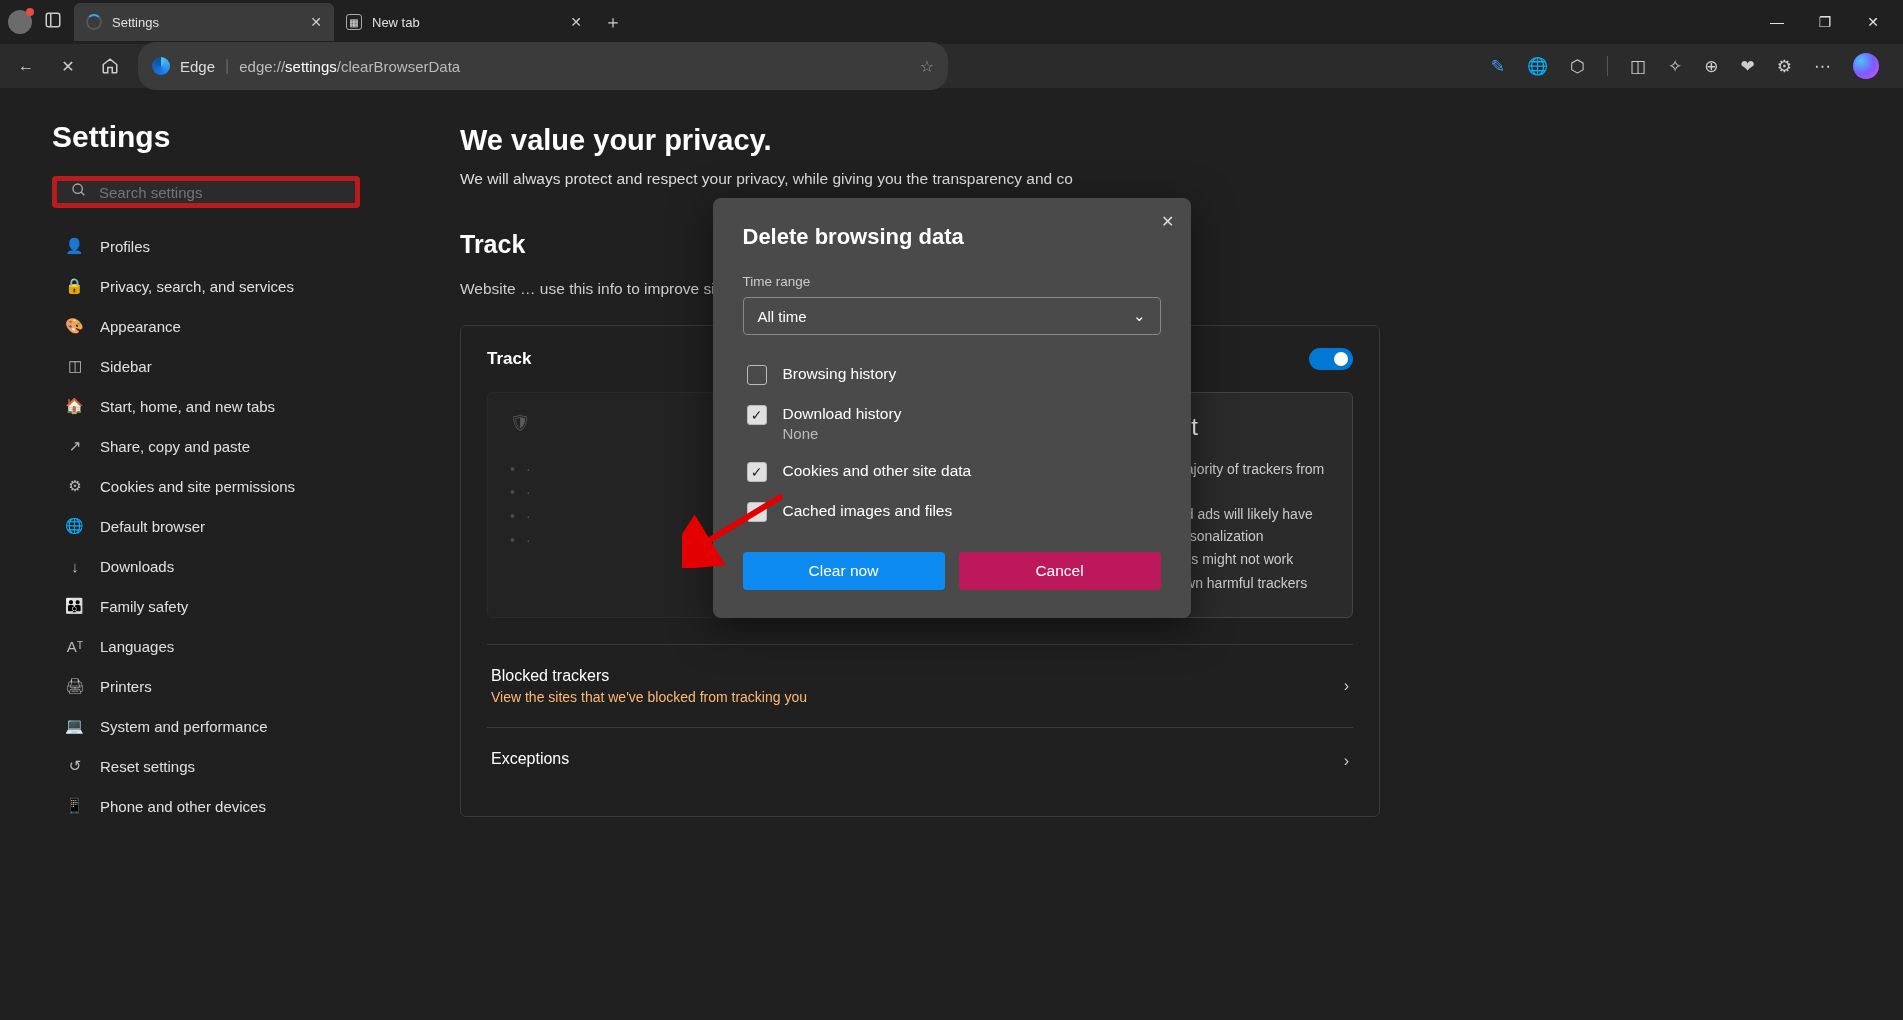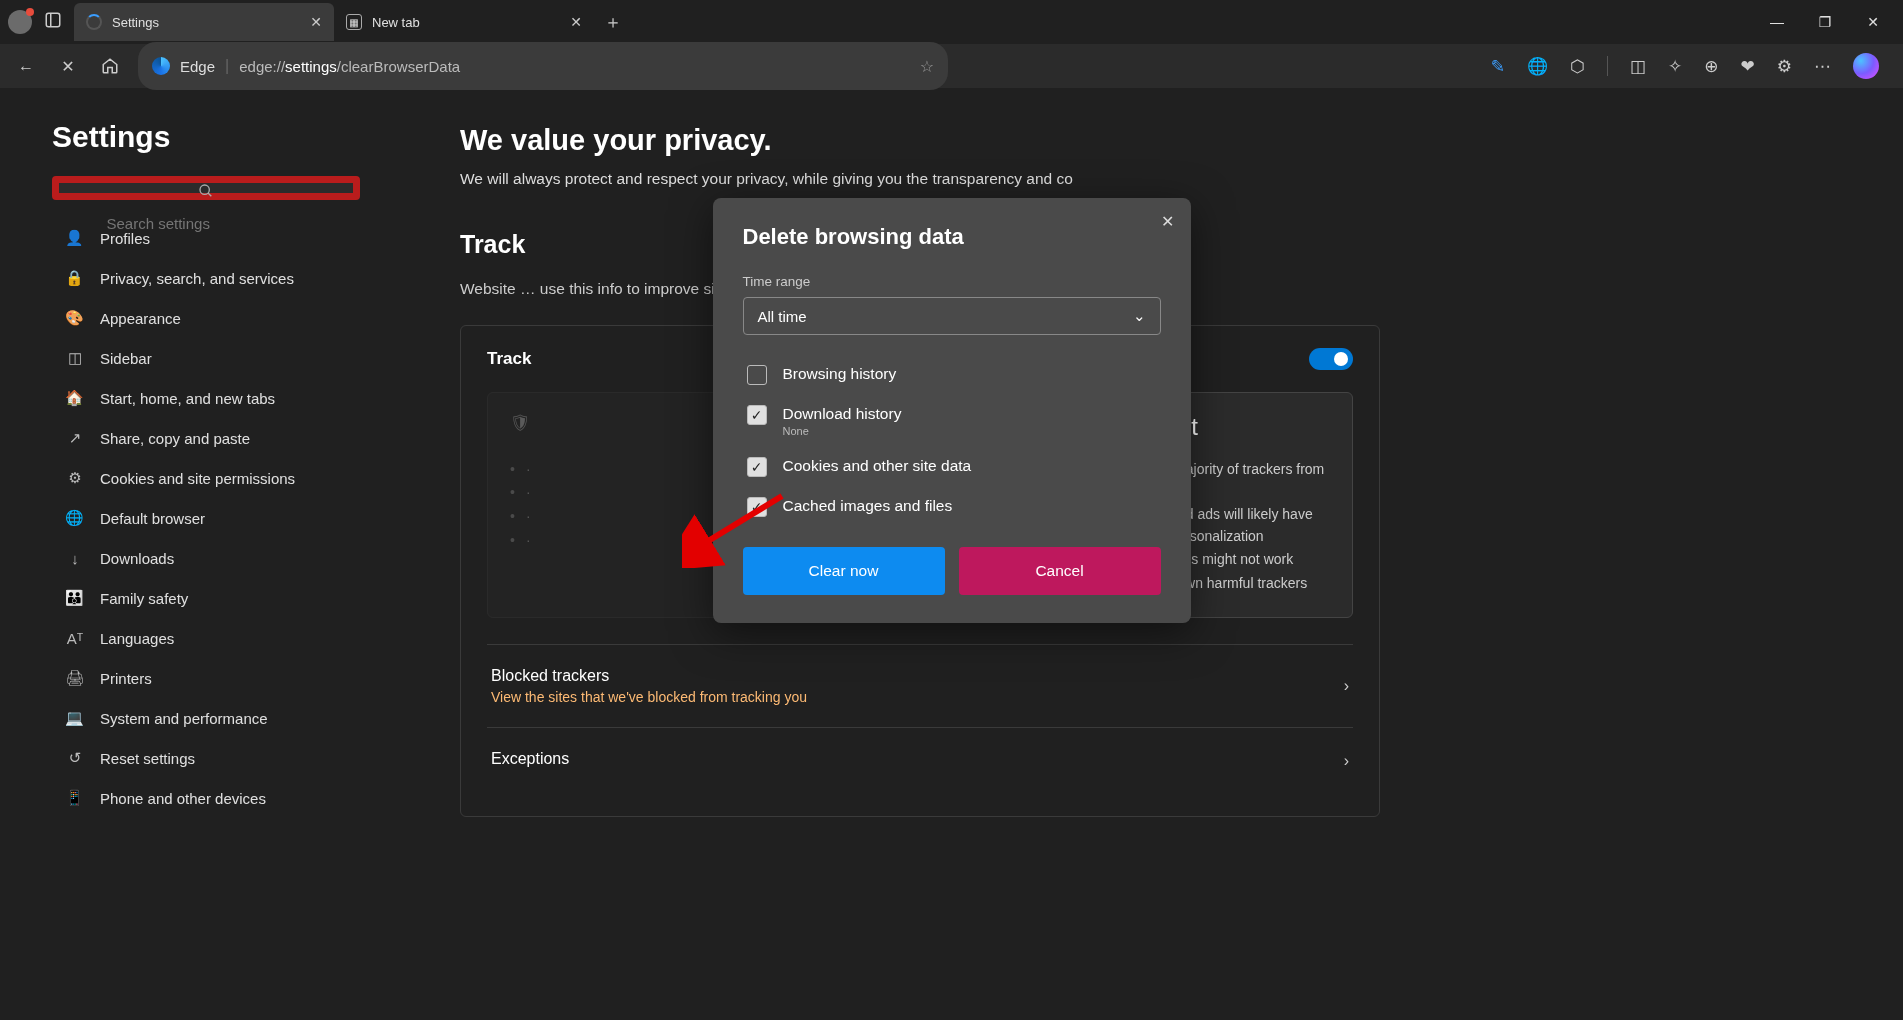--- a/index.html
+++ b/index.html
@@ -32,21 +32,21 @@
 .toolbar-right { margin-left:auto; display:flex; align-items:center; gap:22px; padding-right:12px;}
 .toolbar-right .icon { color:#ccc; font-size:17px; }
 .toolbar-right .vsep { width:1px; height:20px; background:#555;}
 .copilot { width:26px; height:26px; border-radius:50%; background:radial-gradient(circle at 30% 30%,#4cc2ff,#7b5cff,#e64cff);}
 
 
 .page { position:absolute; top:88px; left:0; right:0; bottom:0; display:flex; }
 .sidebar { width:400px; padding:32px 0 0 52px; overflow-y:auto; }
 .sidebar::-webkit-scrollbar{width:10px;} .sidebar::-webkit-scrollbar-thumb{background:#555;border-radius:5px;}
 .sb-title { font-size:30px; font-weight:600; color:#fff; margin-bottom:22px; }
-.sb-search { width:308px; height:24px; background:#2b2b2b; border:7px solid #b91c1c; border-radius:4px; display:flex; align-items:center; padding:0 14px; gap:12px; margin-bottom:18px;flex-direction:column;}
+.sb-search { width:308px; height:32px; background:#2b2b2b; border:5px solid #b91c1c; border-radius:4px; display:flex; align-items:center; padding:0 14px; gap:12px; margin-bottom:18px;}
 .sb-search input { background:none; border:none; outline:none; color:#ccc; font-size:15px; flex:1;}
 .sb-item { display:flex; align-items:center; gap:16px; height:40px; padding:0 14px; width:308px; color:#e0e0e0; font-size:15px; border-radius:4px;}
 .sb-item .ic { width:18px; color:#bbb; font-size:15px; display:flex; justify-content:center;}
 .content-scroll { flex:1; overflow-y:auto; position:relative;}
 .content-scroll::-webkit-scrollbar{width:14px;} .content-scroll::-webkit-scrollbar-thumb{background:#4a4a4a;border-radius:7px;}
 .content { padding:36px 70px 60px 60px; max-width:1050px;}
 .h1 { font-size:29px; font-weight:600; color:#fff; margin-bottom:10px;}
 .sub { font-size:15.5px; color:#ddd; line-height:1.5; max-width:640px; margin-bottom:40px;}
 .h2 { font-size:25px; font-weight:600; color:#fff; margin-bottom:18px;}
 .desc { font-size:15.5px; color:#ccc; line-height:1.5; margin-bottom:24px;}
@@ -75,23 +75,23 @@
 .modal-close { position:absolute; top:14px; right:16px; color:#ddd; font-size:16px;}
 .m-title { font-size:22px; font-weight:600; color:#ffffff; margin-bottom:24px;}
 .m-label { font-size:13.5px; color:#ccc; margin-bottom:8px;}
 .m-select { height:38px; border:1px solid #888; border-radius:4px; display:flex; align-items:center; justify-content:space-between; padding:0 14px; font-size:15px; color:#fff; margin-bottom:20px;}
 .m-list { max-height:230px; overflow-y:auto; padding-right:10px; margin-bottom:20px;}
 .m-list::-webkit-scrollbar{width:8px;} .m-list::-webkit-scrollbar-thumb{background:#777;border-radius:4px;}
 .m-item { display:flex; gap:16px; padding:10px 4px; }
 .cbx { width:20px; height:20px; border:1.5px solid #bbb; border-radius:3px; flex-shrink:0; display:flex; align-items:center; justify-content:center; color:#222; font-size:14px;}
 .cbx.checked { background:#e0e0e0; }
 .m-item-txt .mt { font-size:15.5px; color:#fff; font-weight:500;}
-.m-item-txt .md { font-size:11px; color:#bbb; margin-top:2px;}
+.m-item-txt .md { font-size:15px; color:#bbb; margin-top:2px;}
 .m-btns { display:flex; gap:14px;}
-.btn { flex:1; height:48px; border-radius:4px; display:flex; align-items:center; justify-content:center; font-size:15.5px;}
+.btn { flex:1; height:38px; border-radius:4px; display:flex; align-items:center; justify-content:center; font-size:15.5px;}
 .btn-primary { background:#0d8bf0; color:#fff;}
 .btn-sec { background:#be185d; color:#fff;}
 
 
 .arrow { position:absolute; pointer-events:none;}
 </style>
 </head>
 <body>
 
 <div class="title-bar">

